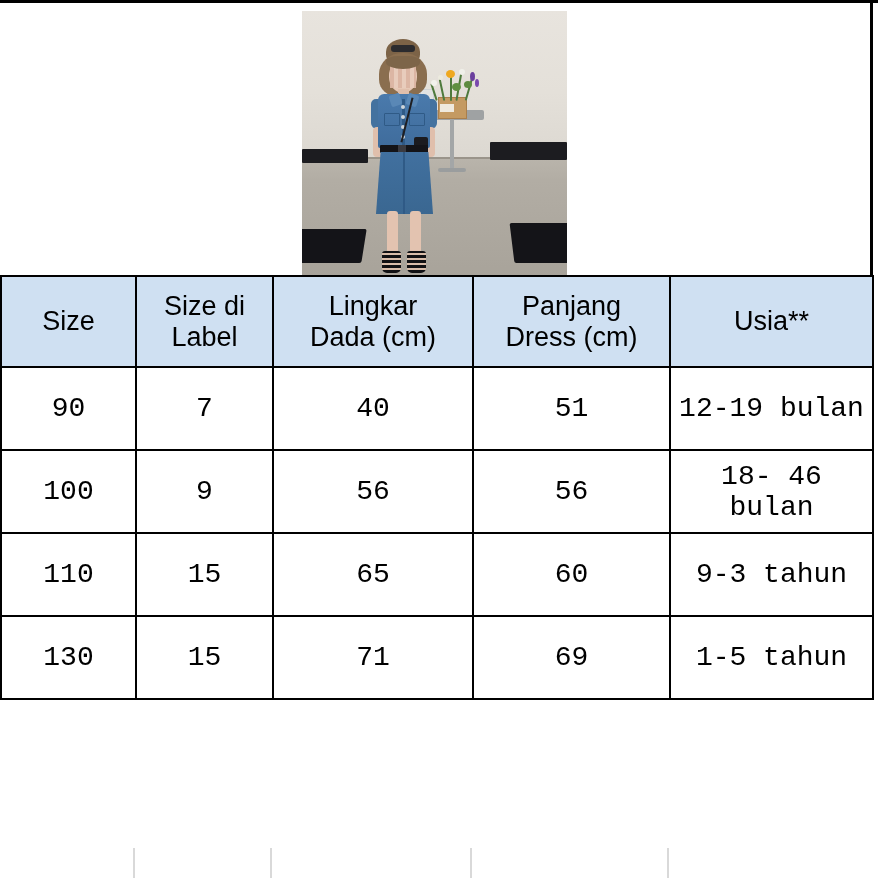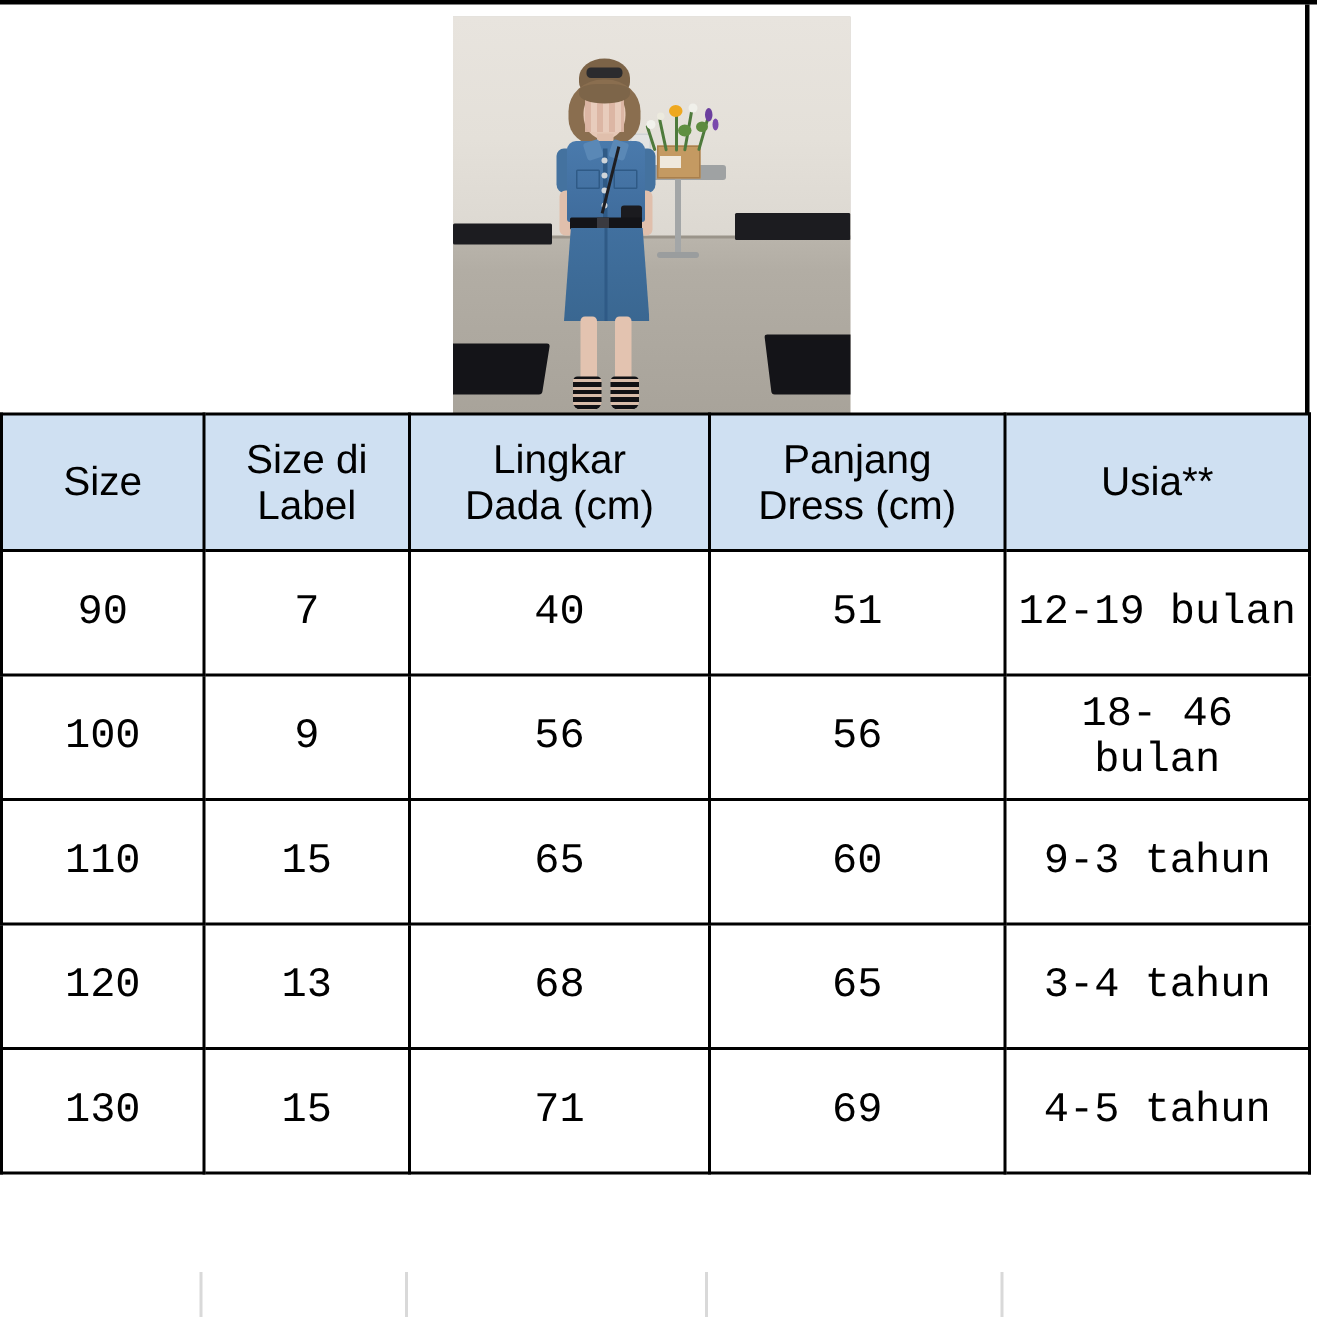--- a/index.html
+++ b/index.html
@@ -405,32 +405,25 @@
         <td>18- 46 bulan</td>
       </tr>
       <tr>
         <td>110</td>
         <td>15</td>
         <td>65</td>
         <td>60</td>
         <td>9-3 tahun</td>
       </tr>
       <tr>
-        <td>120</td>
-        <td>13</td>
-        <td>68</td>
-        <td>65</td>
-        <td>3-4 tahun</td>
-      </tr>
-      <tr>
         <td>130</td>
         <td>15</td>
         <td>71</td>
         <td>69</td>
-        <td>4-5 tahun</td>
+        <td>1-5 tahun</td>
       </tr>
     </tbody>
   </table>
 
   <div class="ghost-row">
     <div class="ghost-sep" style="left:133px;"></div>
     <div class="ghost-sep" style="left:270px;"></div>
     <div class="ghost-sep" style="left:470px;"></div>
     <div class="ghost-sep" style="left:667px;"></div>
   </div>

